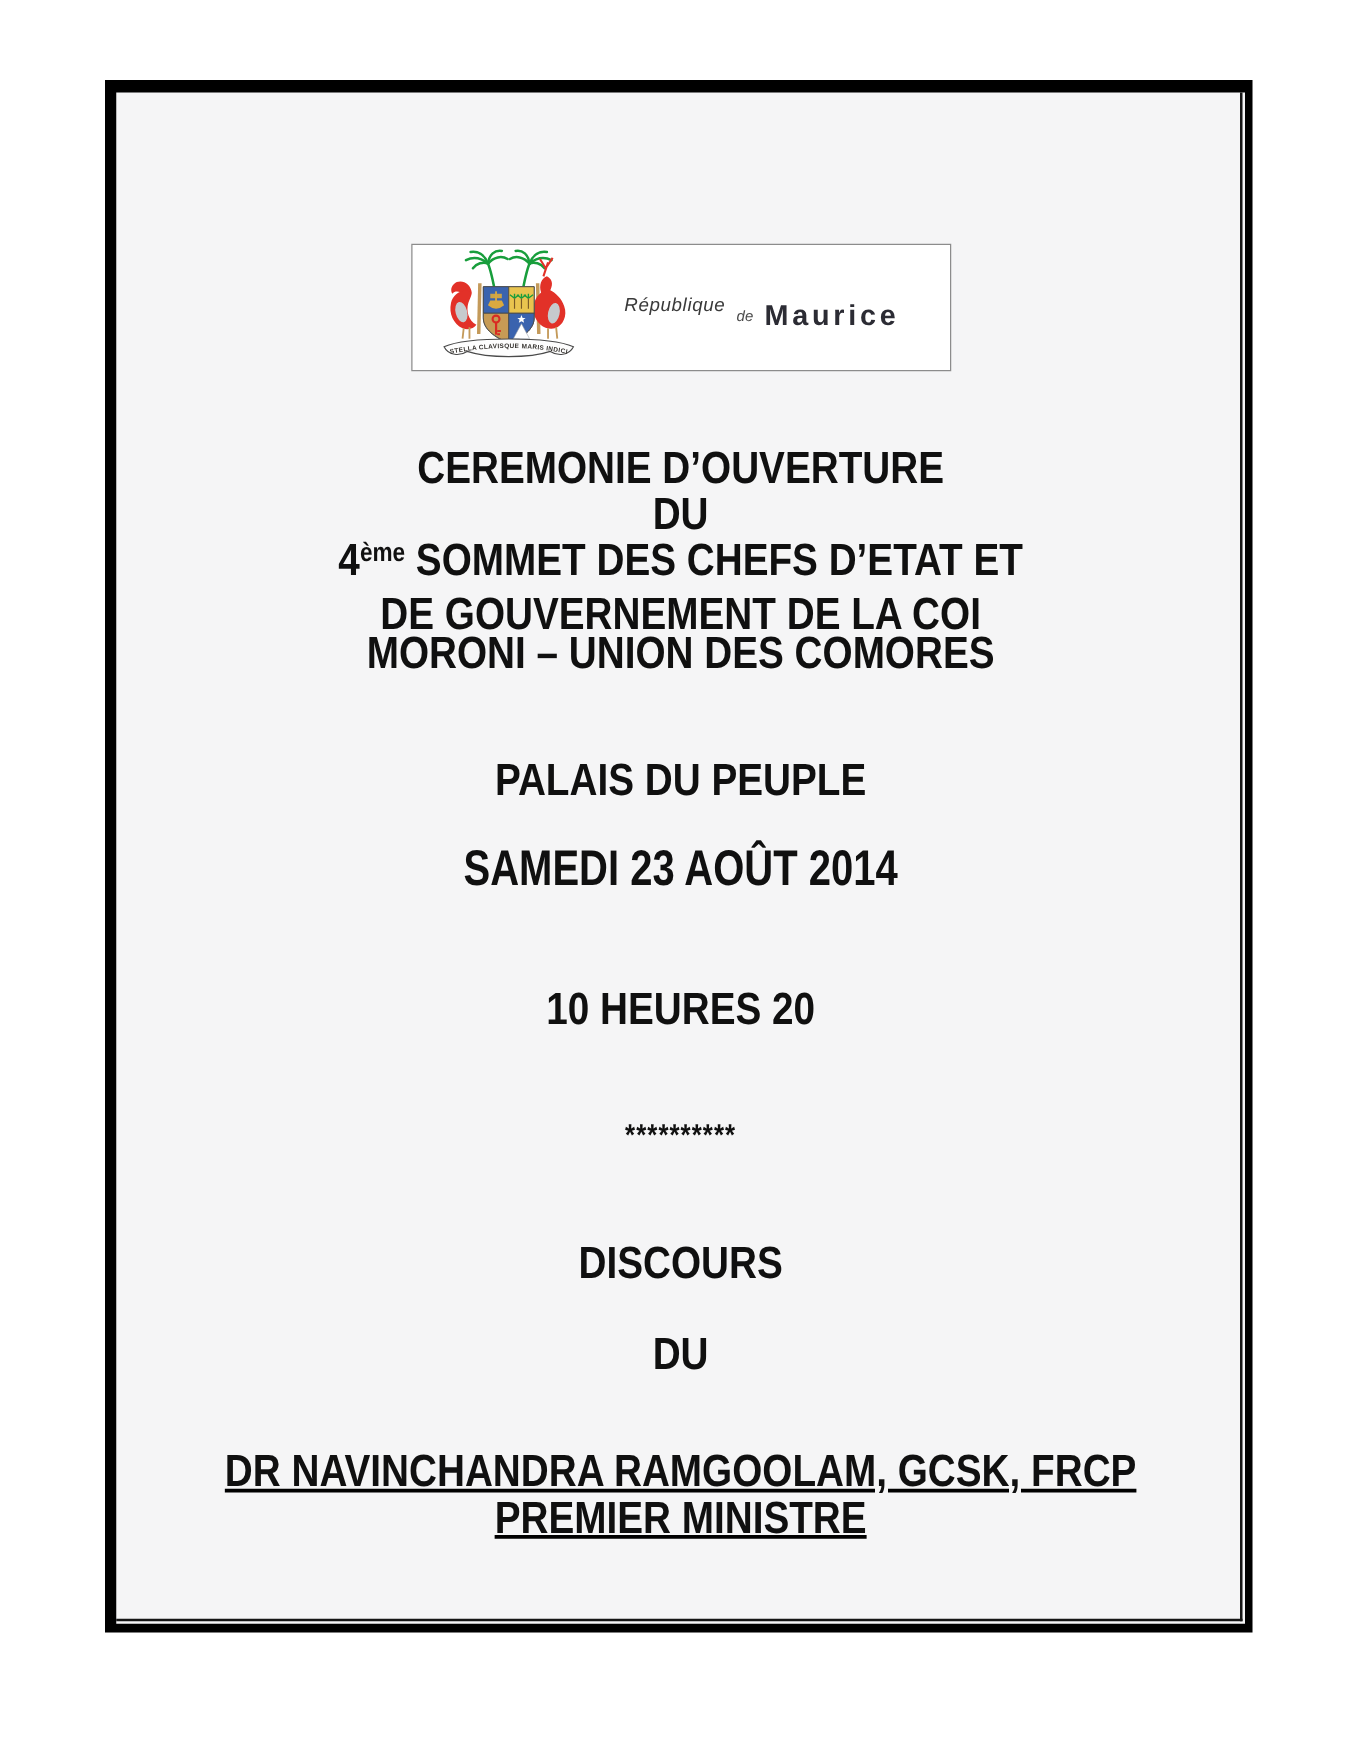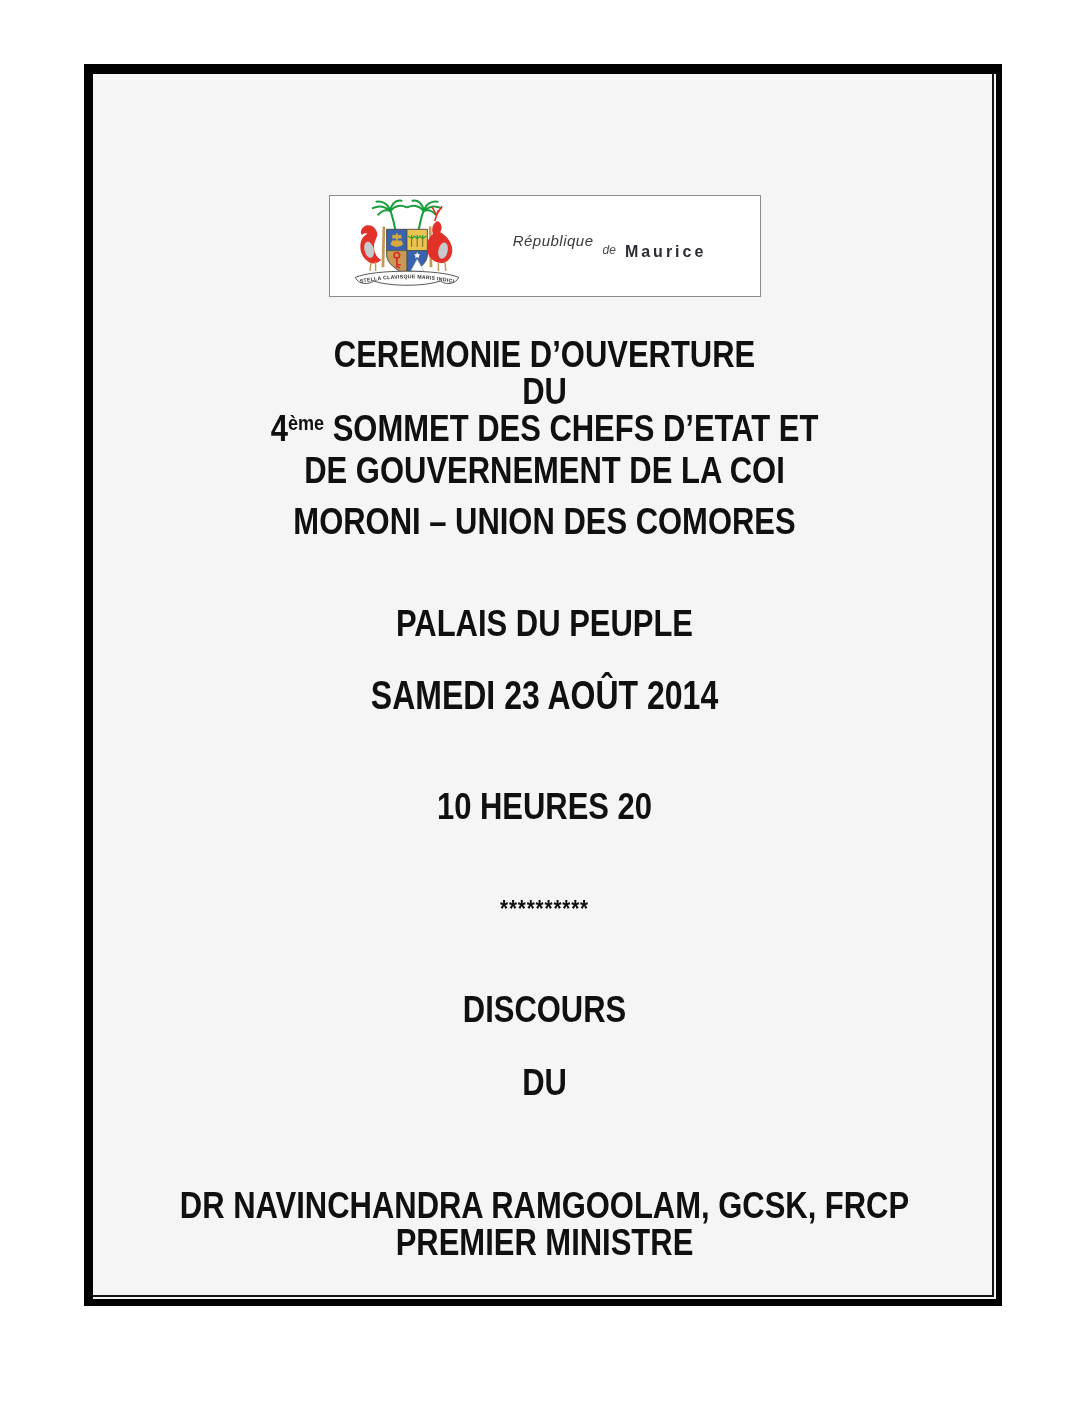--- a/index.html
+++ b/index.html
@@ -54,44 +54,44 @@
   .coat { margin-left: 16px; flex: 0 0 auto; }
   .logo-text {
     flex: 1;
     text-align: center;
     white-space: nowrap;
     padding-right: 8px;
     padding-bottom: 10px;
   }
   .rep  { font-style: italic; font-size: 15px; color: #3a3a3a; letter-spacing: 0.5px; }
   .de   { font-style: italic; font-size: 12px; color: #4a4a4a; position: relative; top: 8px; margin: 5px 9px 0 9px; }
-  .mau  { font-weight: bold; font-size: 16px; color: #2c2c34; letter-spacing: 3px; position: relative; top: 11px; }
+  .mau  { font-weight: bold; font-size: 23px; color: #2c2c34; letter-spacing: 3px; position: relative; top: 11px; }
 
   
   .tline, .line {
     font-weight: bold;
     color: #101010;
     font-size: 36px;
     line-height: 37px;
     text-align: center;
     white-space: nowrap;
     transform: scaleX(0.86);
     transform-origin: 50% 50%;
   }
   .line { position: absolute; left: 0; width: 100%; }
-  .block { position: absolute; left: 0; width: 100%; }
+  .block { position: absolute; left: 0; width: 100%; margin-top: 19px; }
   .title-block   { top: 262px; }
   .loc-line      { top: 429px; }
   .venue-line    { top: 531px; }
   .date-line     { top: 601px; font-size: 40px; line-height: 41px; transform: scaleX(0.80); }
   .time-line     { top: 714px; }
   .sep-line      { top: 822px; font-size: 24px; line-height: 26px; letter-spacing: 1px; }
   .discours-line { top: 917px; }
   .du2-line      { top: 990px; }
-  .speaker-block { top: 1113px; }
+  .speaker-block { top: 1065px; text-decoration: underline; }
   .sup {
     font-size: 21px;
     position: relative;
     top: -11px;
   }
   .after-sup { margin-left: 10px; }
 </style>
 </head>
 <body>
 

